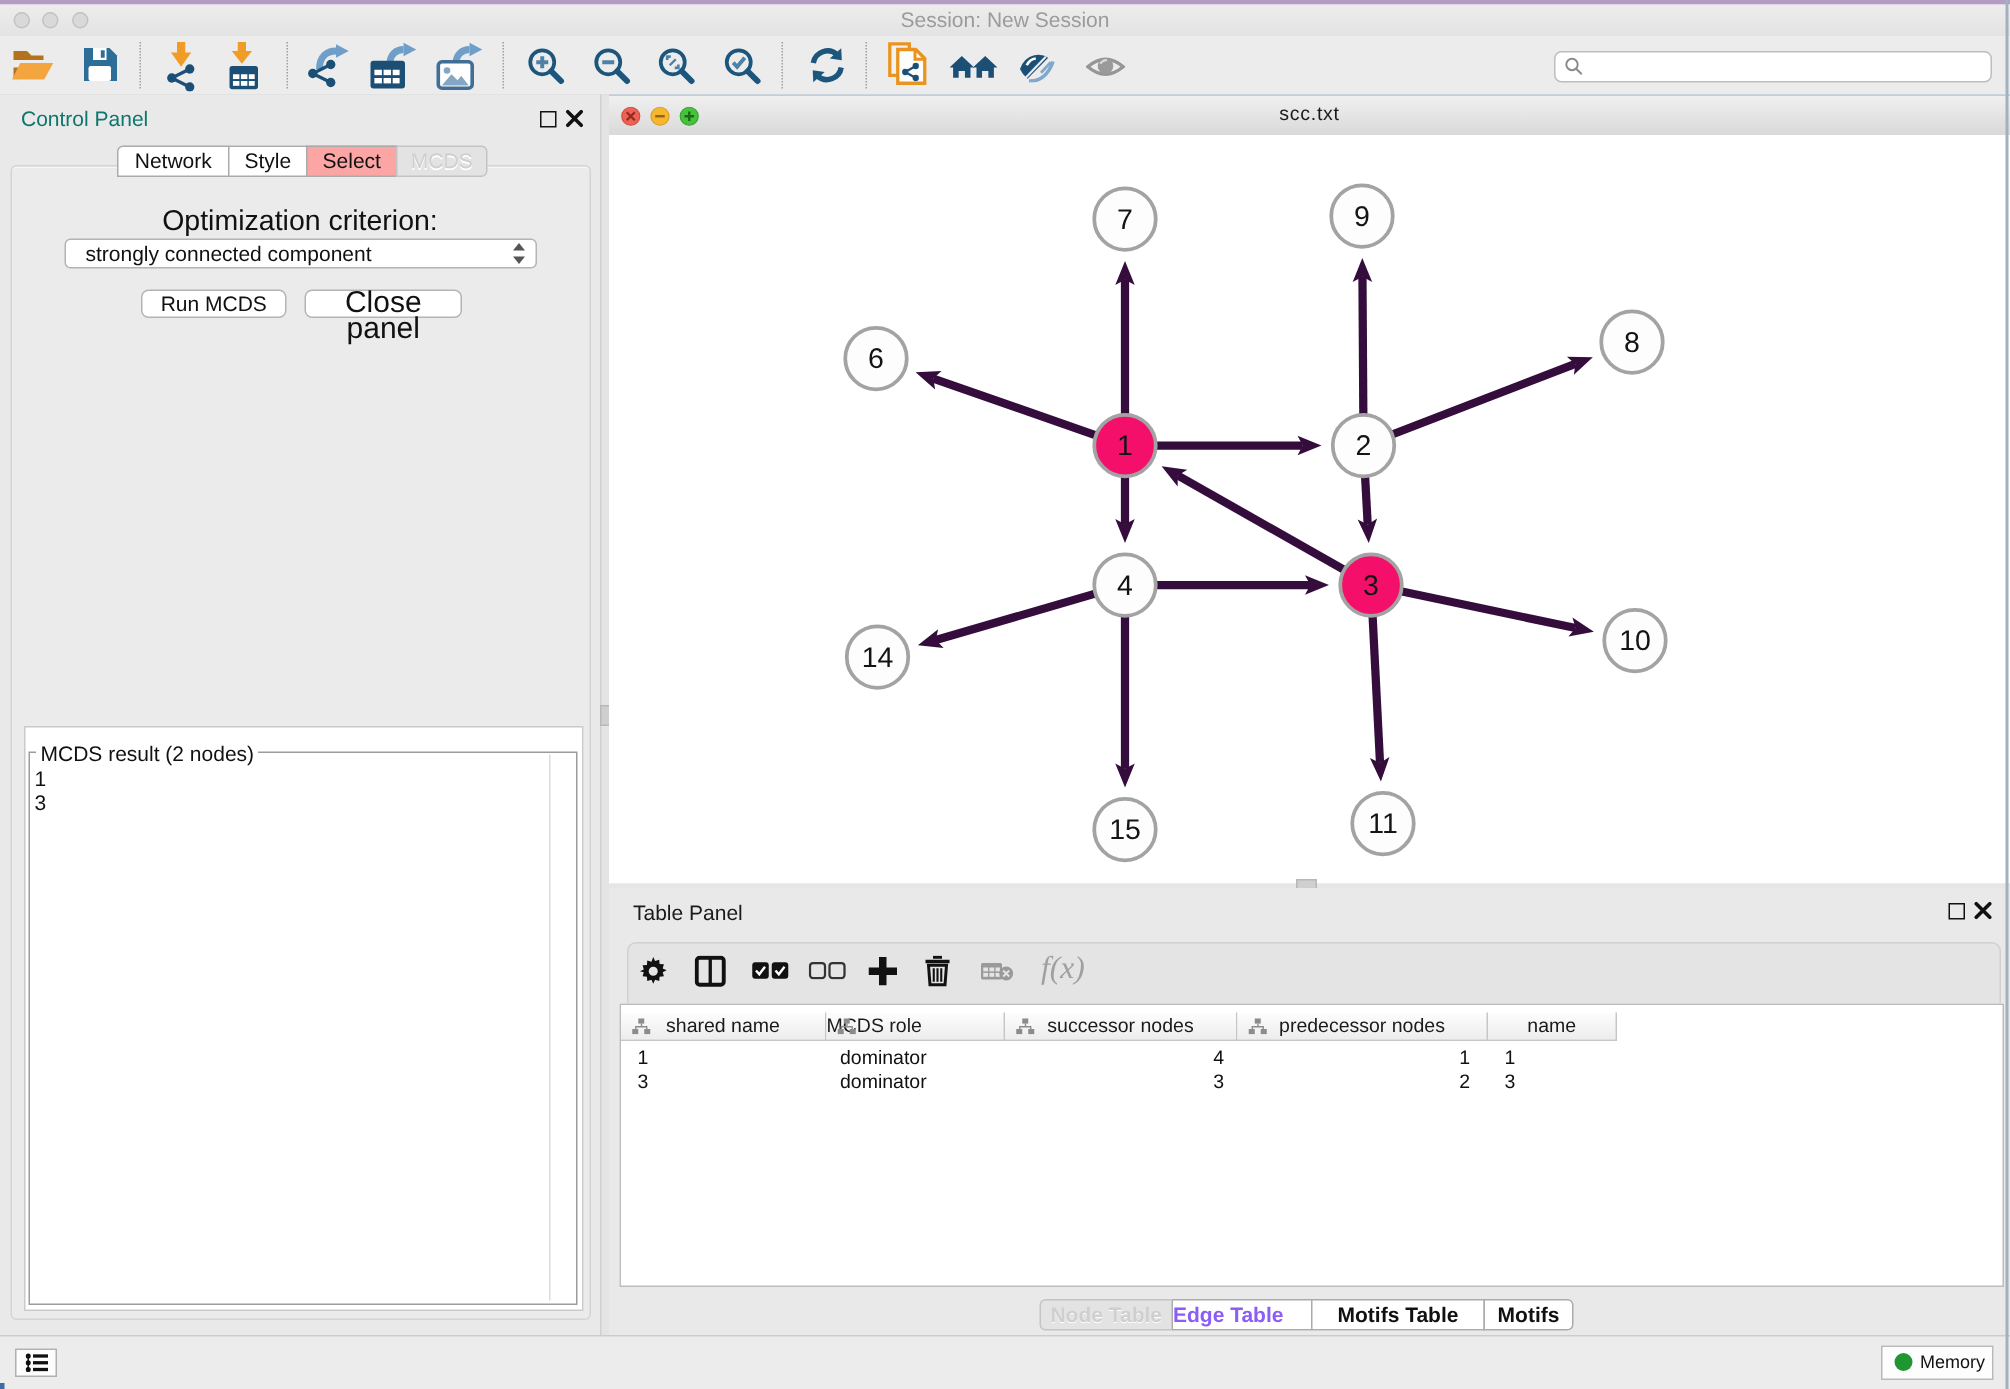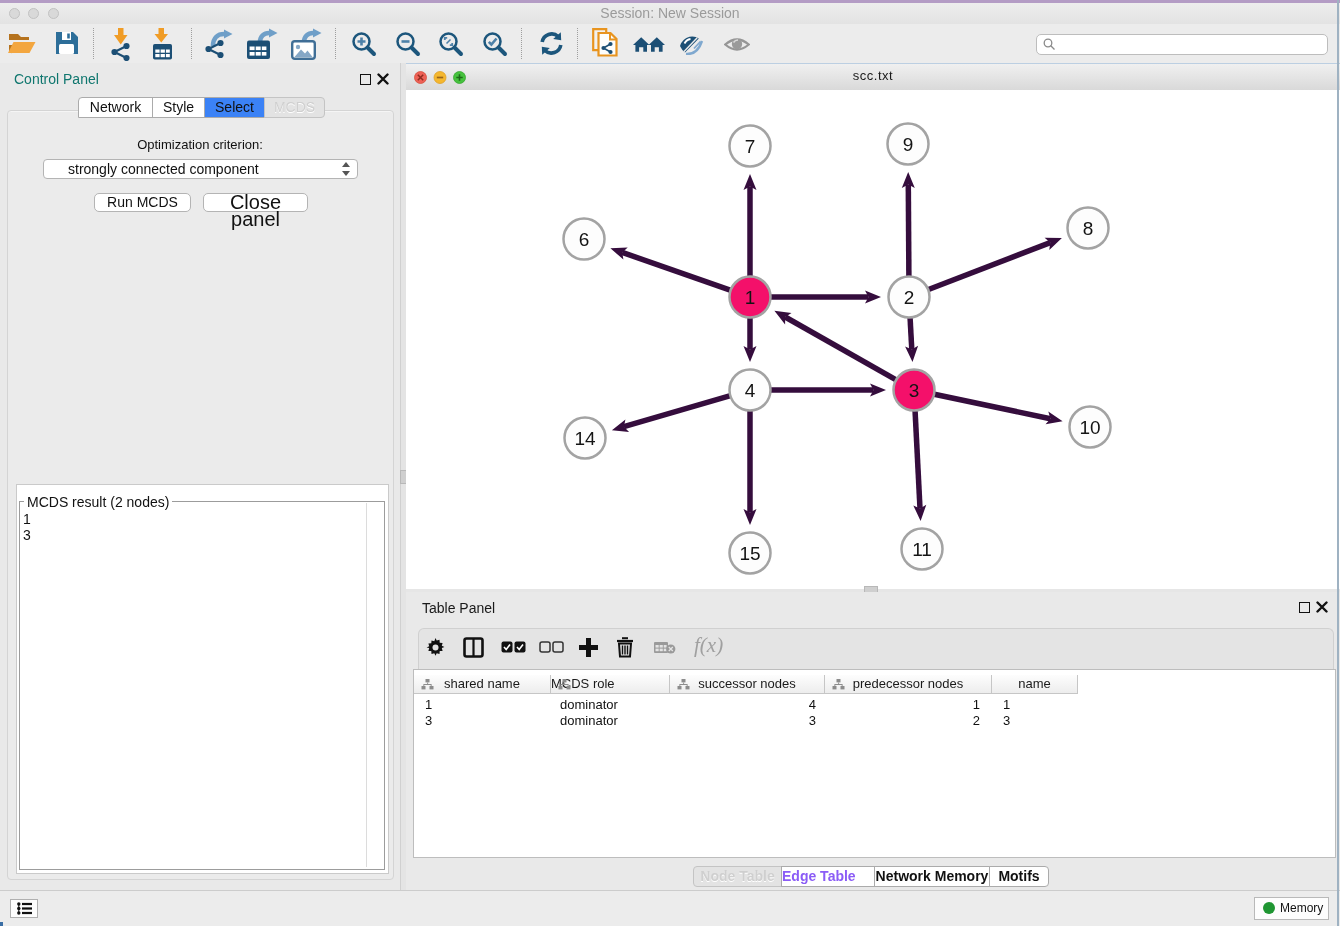--- a/index.html
+++ b/index.html
@@ -173,31 +173,31 @@
 <div class="abs" style="left:360px;top:74px;width:9px;height:9px;border:1.5px solid #111;"></div>
 <svg class="abs" style="left:377px;top:73px" width="12" height="12" viewBox="0 0 12 12">
     <path d="M1.5 1.5 L10.5 10.5 M10.5 1.5 L1.5 10.5" stroke="#111" stroke-width="2.4" stroke-linecap="round"></path>
   </svg>
 
 <div class="abs" style="left:7px;top:110px;width:385px;height:768px;border:1px solid #d4d4d4;border-radius:4px;background:#ebebeb;box-shadow:inset 0 1px 0 #f5f5f5;"></div>
 
 <div class="abs" id="cptabs" style="left:78px;top:97px;height:20px;font-size:14px;">
  <div class="abs" style="left:0;top:0;width:73px;height:19px;background:#fff;border:1px solid #ababab;border-radius:4px 0 0 0;text-align:center;line-height:18px;color:#111;">Network</div>
  <div class="abs" style="left:74px;top:0;width:51px;height:19px;background:#fff;border:1px solid #ababab;text-align:center;line-height:18px;color:#111;">Style</div>
- <div class="abs" style="left:126px;top:0;width:59px;height:19px;background:#3b82f6;border:1px solid #ababab;text-align:center;line-height:18px;color:#111;">Select</div>
+ <div class="abs" style="left:126px;top:0;width:59px;height:19px;background:#fca5a5;border:1px solid #ababab;text-align:center;line-height:18px;color:#111;">Select</div>
  <div class="abs" style="left:186px;top:0;width:59px;height:19px;background:#e3e3e3;border:1px solid #c4c4c4;border-radius:0 4px 4px 0;text-align:center;line-height:18px;color:#cfcfcf;text-shadow:0 1px 0 #fff;">MCDS</div>
 </div>
-<div class="abs" style="left:0;top:137px;width:400px;text-align:center;font-size:13px;color:#111;">Optimization criterion:</div>
+<div class="abs" style="left:0;top:137px;width:400px;text-align:center;font-size:19px;color:#111;">Optimization criterion:</div>
 
 <div class="abs" style="left:43px;top:159px;width:313px;height:18px;background:#fff;border:1px solid #b4b4b4;border-radius:4px;">
  <svg width="10" height="14" style="position:absolute;right:6px;top:2px" viewBox="0 0 10 14">
       <path d="M5 0 L9 5 L1 5 Z" fill="#555"></path>
       <path d="M5 14 L9 9 L1 9 Z" fill="#555"></path>
     </svg>
- <div style="position:absolute;left:24px;top:1px;font-size:14px;color:#111;">strongly connected component</div>
+ <div style="position:absolute;left:13px;top:1px;font-size:14px;color:#111;">strongly connected component</div>
 </div>
 
 <div class="abs" style="left:94px;top:193px;width:95px;height:17px;background:#fff;border:1px solid #b4b4b4;border-radius:5px;text-align:center;font-size:14px;color:#111;line-height:17px;">Run MCDS</div>
 <div class="abs" style="left:203px;top:193px;width:103px;height:17px;background:#fff;border:1px solid #b4b4b4;border-radius:5px;text-align:center;font-size:20px;color:#111;line-height:17px;">Close panel</div>
 
 <div class="abs" style="left:16px;top:484px;width:371px;height:388px;background:#fff;border:1px solid #cacaca;"></div>
 <div class="abs" style="left:19px;top:501px;width:364px;height:367px;border:1px solid #9c9c9c;background:#fff;"></div>
 <div class="abs" style="left:24px;top:494px;background:#fff;padding:0 3px;font-size:14px;color:#111;">MCDS result (2 nodes)</div>
 <div class="abs" style="left:366px;top:503px;width:1px;height:364px;background:#dcdcdc;"></div>
 <div class="abs" style="left:23px;top:511px;font-size:14px;color:#111;line-height:16px;">1<br>3</div>
@@ -393,21 +393,21 @@
  <div class="abs" style="left:11px;top:19px;">3</div>
  <div class="abs" style="left:146px;top:19px;">dominator</div>
  <div class="abs" style="left:256px;top:19px;width:146px;text-align:right;">3</div>
  <div class="abs" style="left:411px;top:19px;width:155px;text-align:right;">2</div>
  <div class="abs" style="left:589px;top:19px;">3</div>
 </div>
 
 <div class="abs" id="bottomtabs" style="left:693px;top:866px;height:21px;font-size:14px;font-weight:bold;">
  <div class="abs" style="left:0;top:0;width:87px;height:19px;background:#e3e3e3;border:1px solid #c4c4c4;border-radius:4px 0 0 4px;text-align:center;line-height:19px;color:#cfcfcf;text-shadow:0 1px 0 #fff;">Node Table</div>
  <div class="abs" style="left:88px;top:0;width:92px;height:19px;background:#fff;border:1px solid #ababab;line-height:19px;color:#8b5cf6;">Edge Table</div>
- <div class="abs" style="left:181px;top:0;width:114px;height:19px;background:#fff;border:1px solid #ababab;text-align:center;line-height:19px;color:#111;">Network Memory</div>
+ <div class="abs" style="left:181px;top:0;width:114px;height:19px;background:#fff;border:1px solid #ababab;text-align:center;line-height:19px;color:#111;">Motifs Table</div>
  <div class="abs" style="left:296px;top:0;width:58px;height:19px;background:#fff;border:1px solid #ababab;border-radius:0 4px 4px 0;text-align:center;line-height:19px;color:#111;">Motifs</div>
 </div>
 
 <div class="abs" style="left:0;top:890px;width:1340px;height:36px;background:#ececec;border-top:1px solid #cccccc;"></div>
 <div class="abs" style="left:10px;top:899px;width:26px;height:17px;background:#fdfdfd;border:1px solid #b0b0b0;">
  <svg width="16" height="13" style="position:absolute;left:6px;top:2px" viewBox="0 0 16 13">
   <circle cx="1.8" cy="2" r="1.7" fill="#111"></circle>
       <rect x="5" y="0.9" width="10" height="2.2" fill="#111"></rect>
   <circle cx="1.8" cy="6.5" r="1.7" fill="#111"></circle>
       <rect x="5" y="5.4" width="10" height="2.2" fill="#111"></rect>

